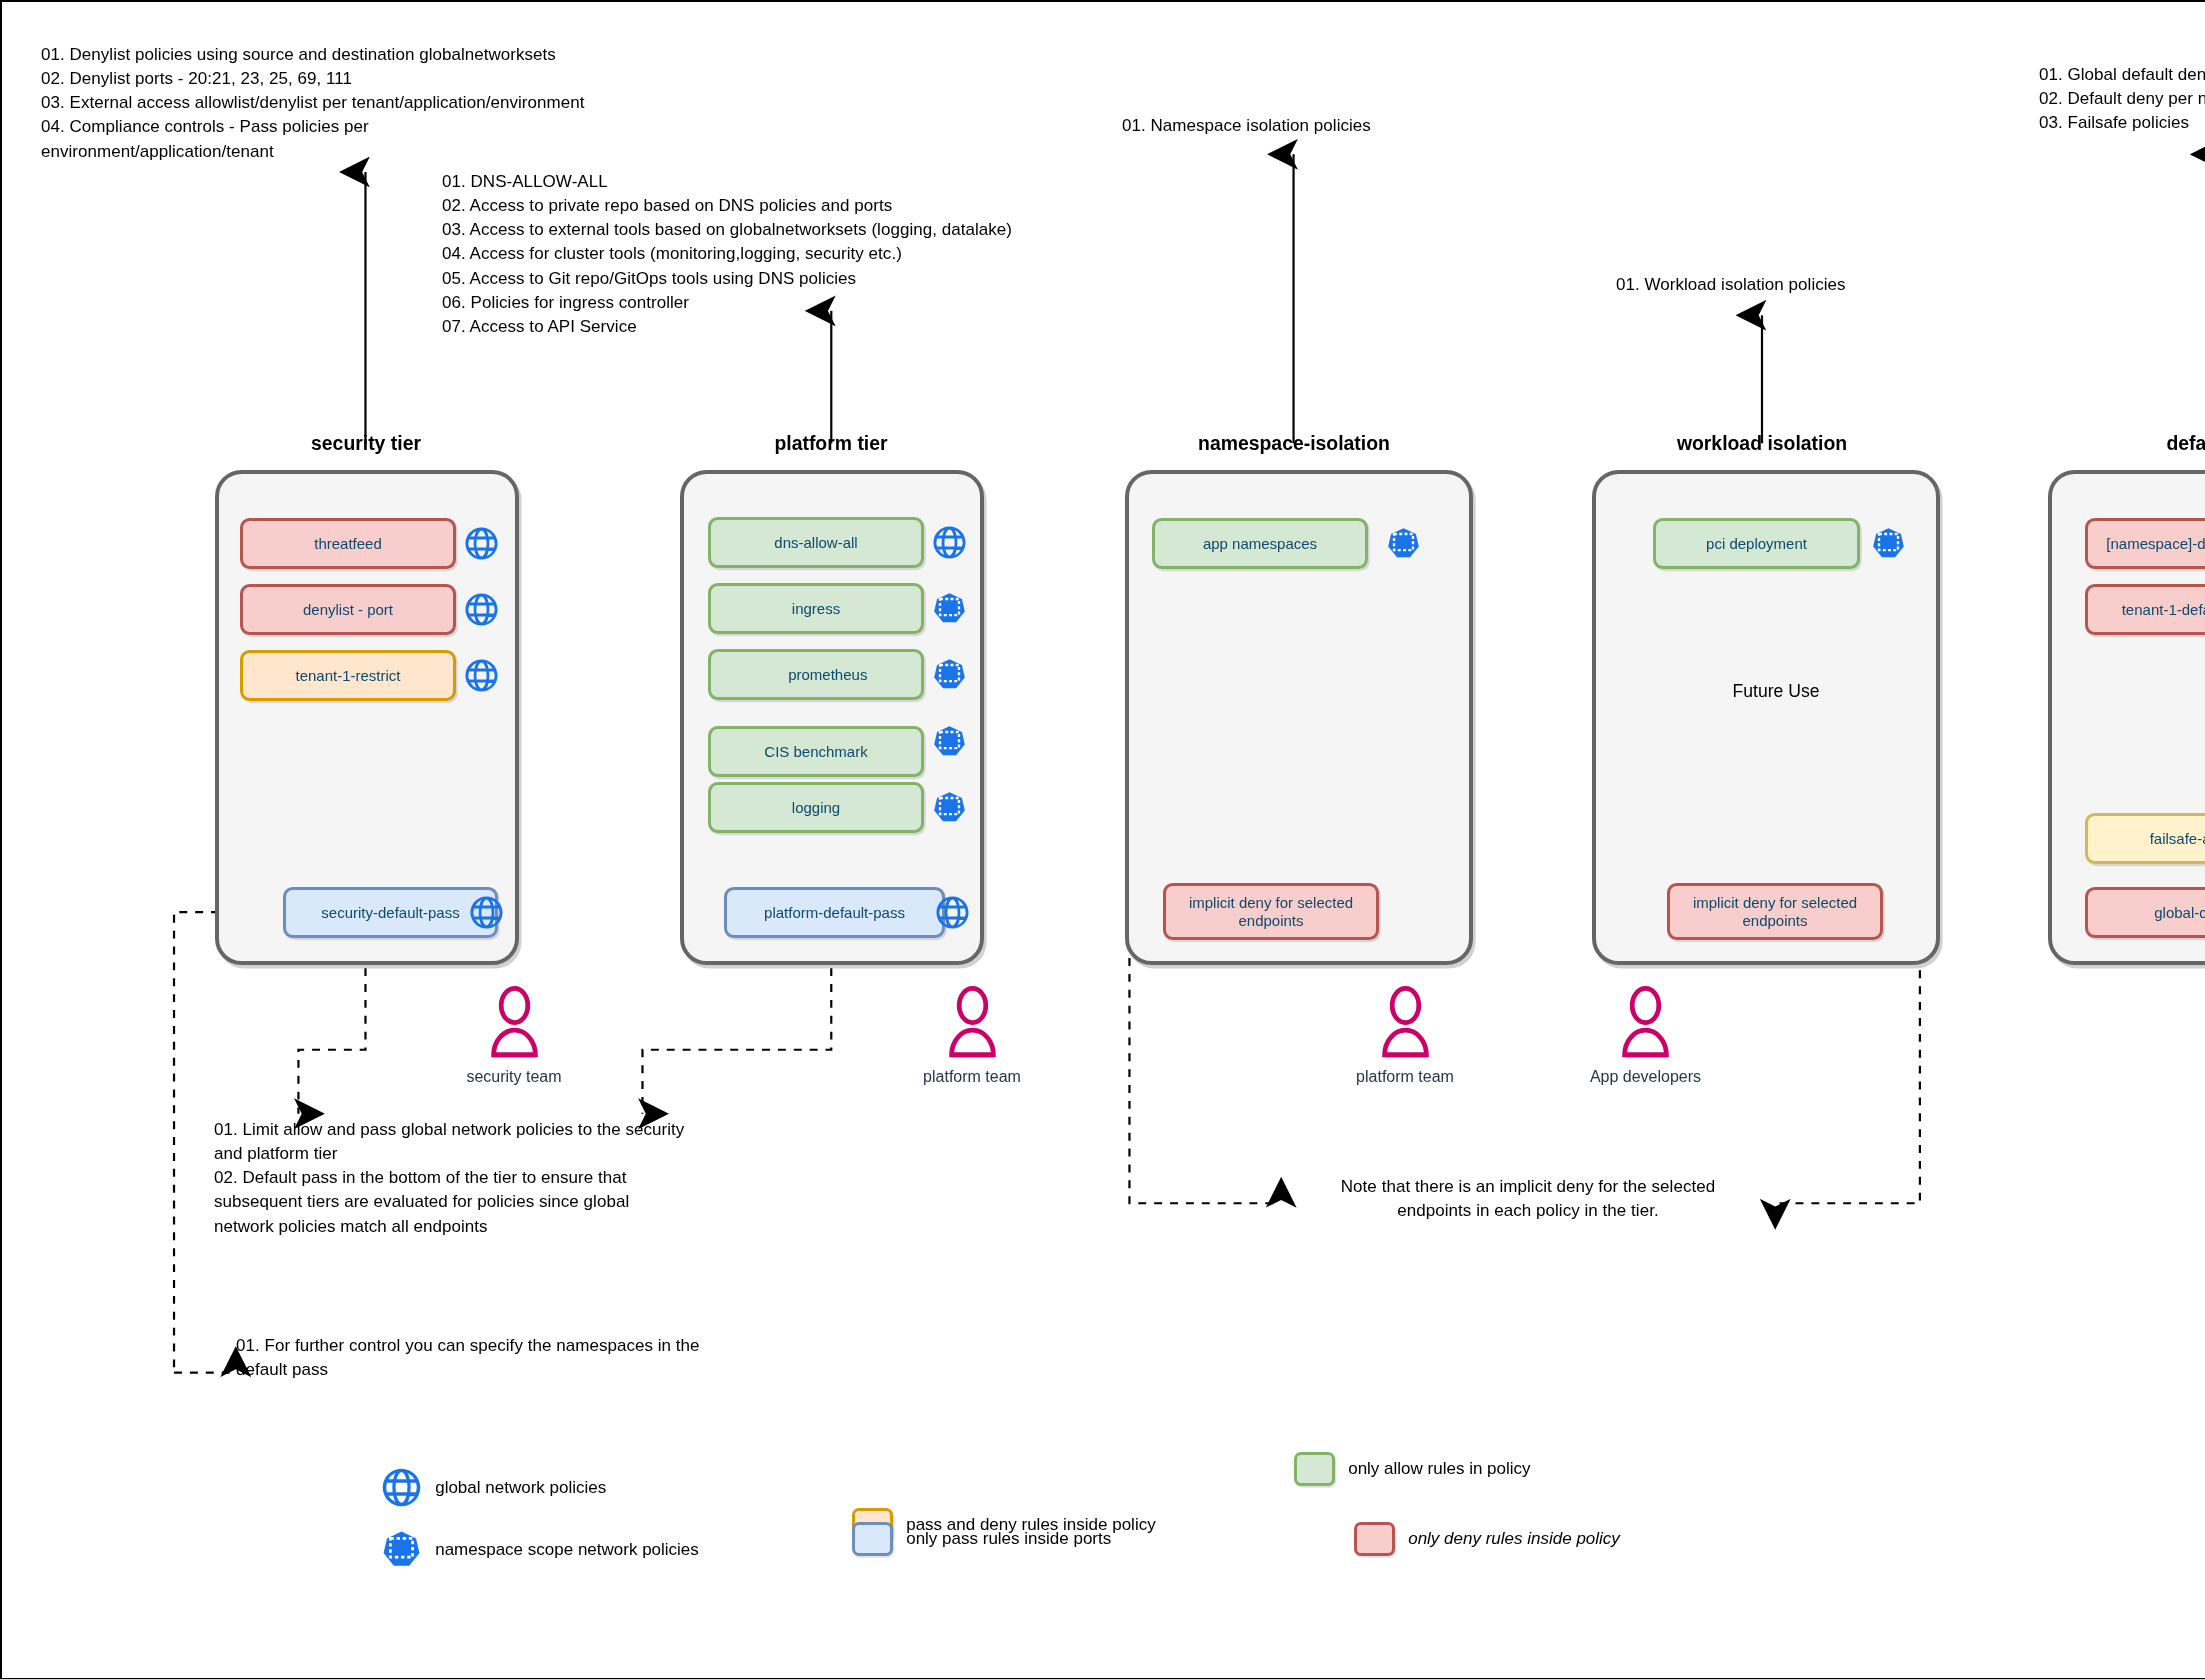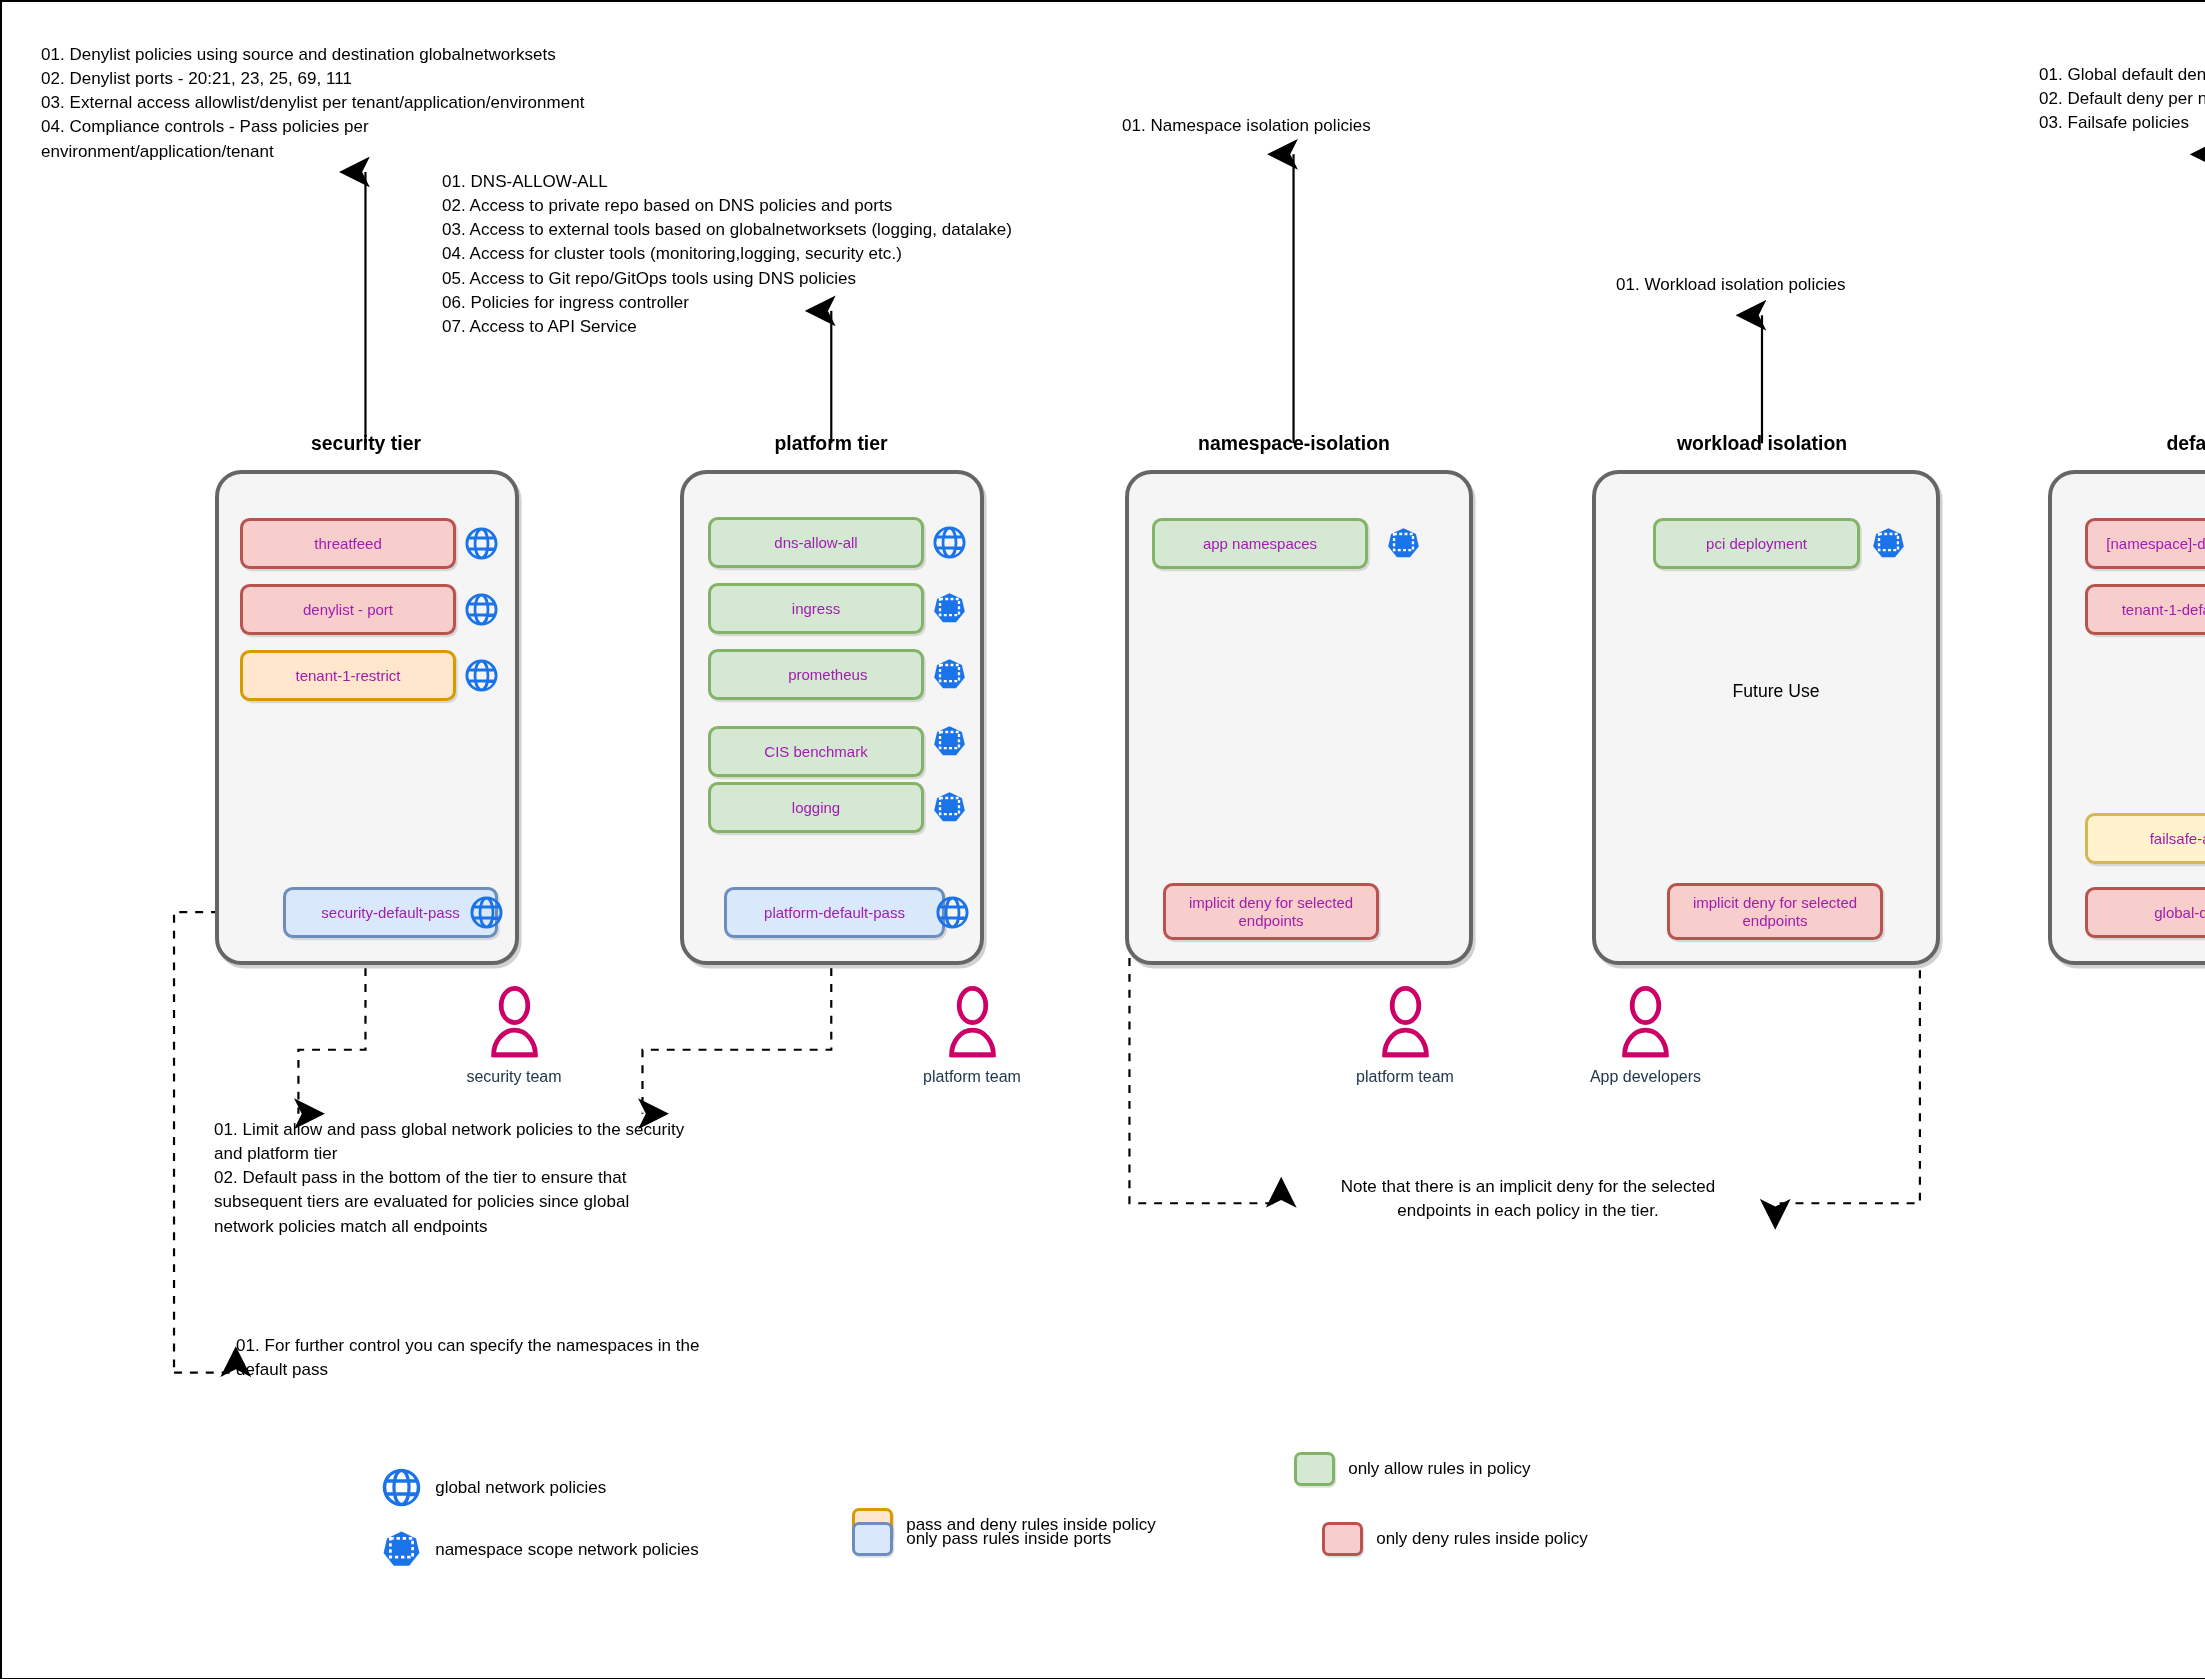--- a/index.html
+++ b/index.html
@@ -50,21 +50,21 @@
   .policy {
     position:absolute;
     border-radius: 9.7px;
     border-width: 3.1px;
     border-style: solid;
     display:flex;
     align-items:center;
     justify-content:center;
     text-align:center;
     font-size: 15px;
-    color:#a21caf;
+    color:#0c4a6e;
     line-height:1.2;
     padding: 0.9px 4.4px;
     box-shadow: 1.8px 2.2px 0 rgba(0,0,0,0.12);
   }
   .p-deny  { background:#f8cecc; border-color:#b85450; }
   .p-allow { background:#d5e8d4; border-color:#82b366; }
   .p-pass  { background:#dae8fc; border-color:#6c8ebf; }
   .p-mixed { background:#ffe6cc; border-color:#d79b00; }
   .p-failsafe { background:#fff2cc; border-color:#d6b656; }
 
@@ -438,19 +438,19 @@
   <div class="legend-item" style="left:850px; top:1520px;">
     <div class="legend-swatch p-pass"></div>
     <div class="legend-label">only pass rules inside ports</div>
   </div>
 
   <div class="legend-item" style="left:1292px; top:1450px;">
     <div class="legend-swatch p-allow"></div>
     <div class="legend-label">only allow rules in policy</div>
   </div>
 
-  <div class="legend-item" style="left:1320px; top:1520px;">
+  <div class="legend-item" style="left:1352px; top:1520px;font-style:italic;">
     <div class="legend-swatch p-deny"></div>
     <div class="legend-label">only deny rules inside policy</div>
   </div>
 
 </div>
 
 
 </body></html>

